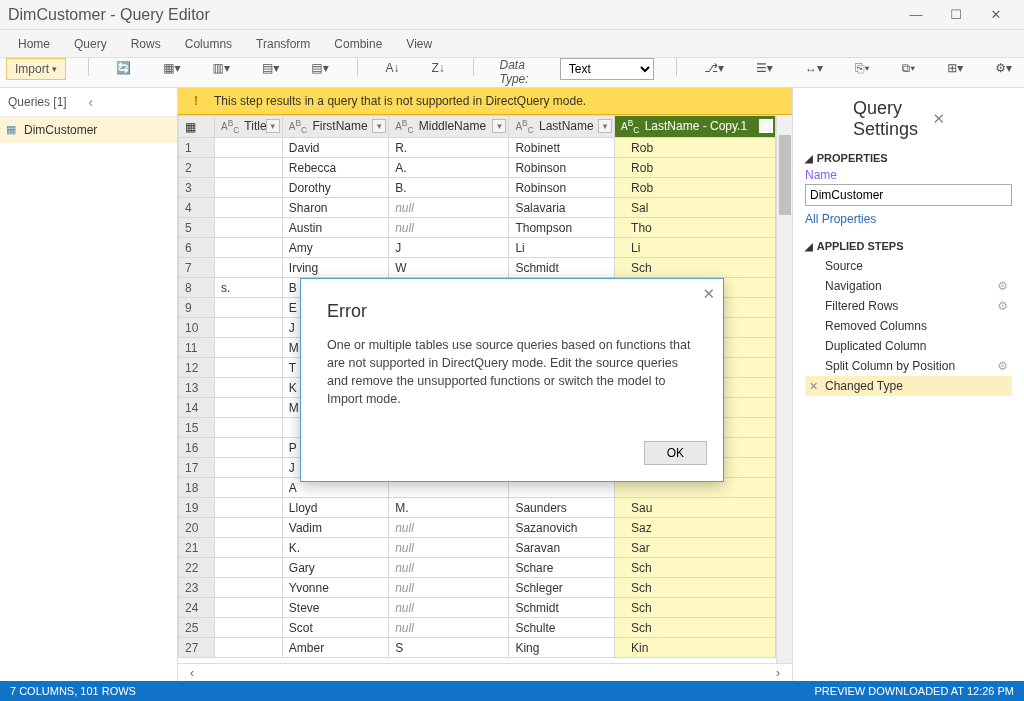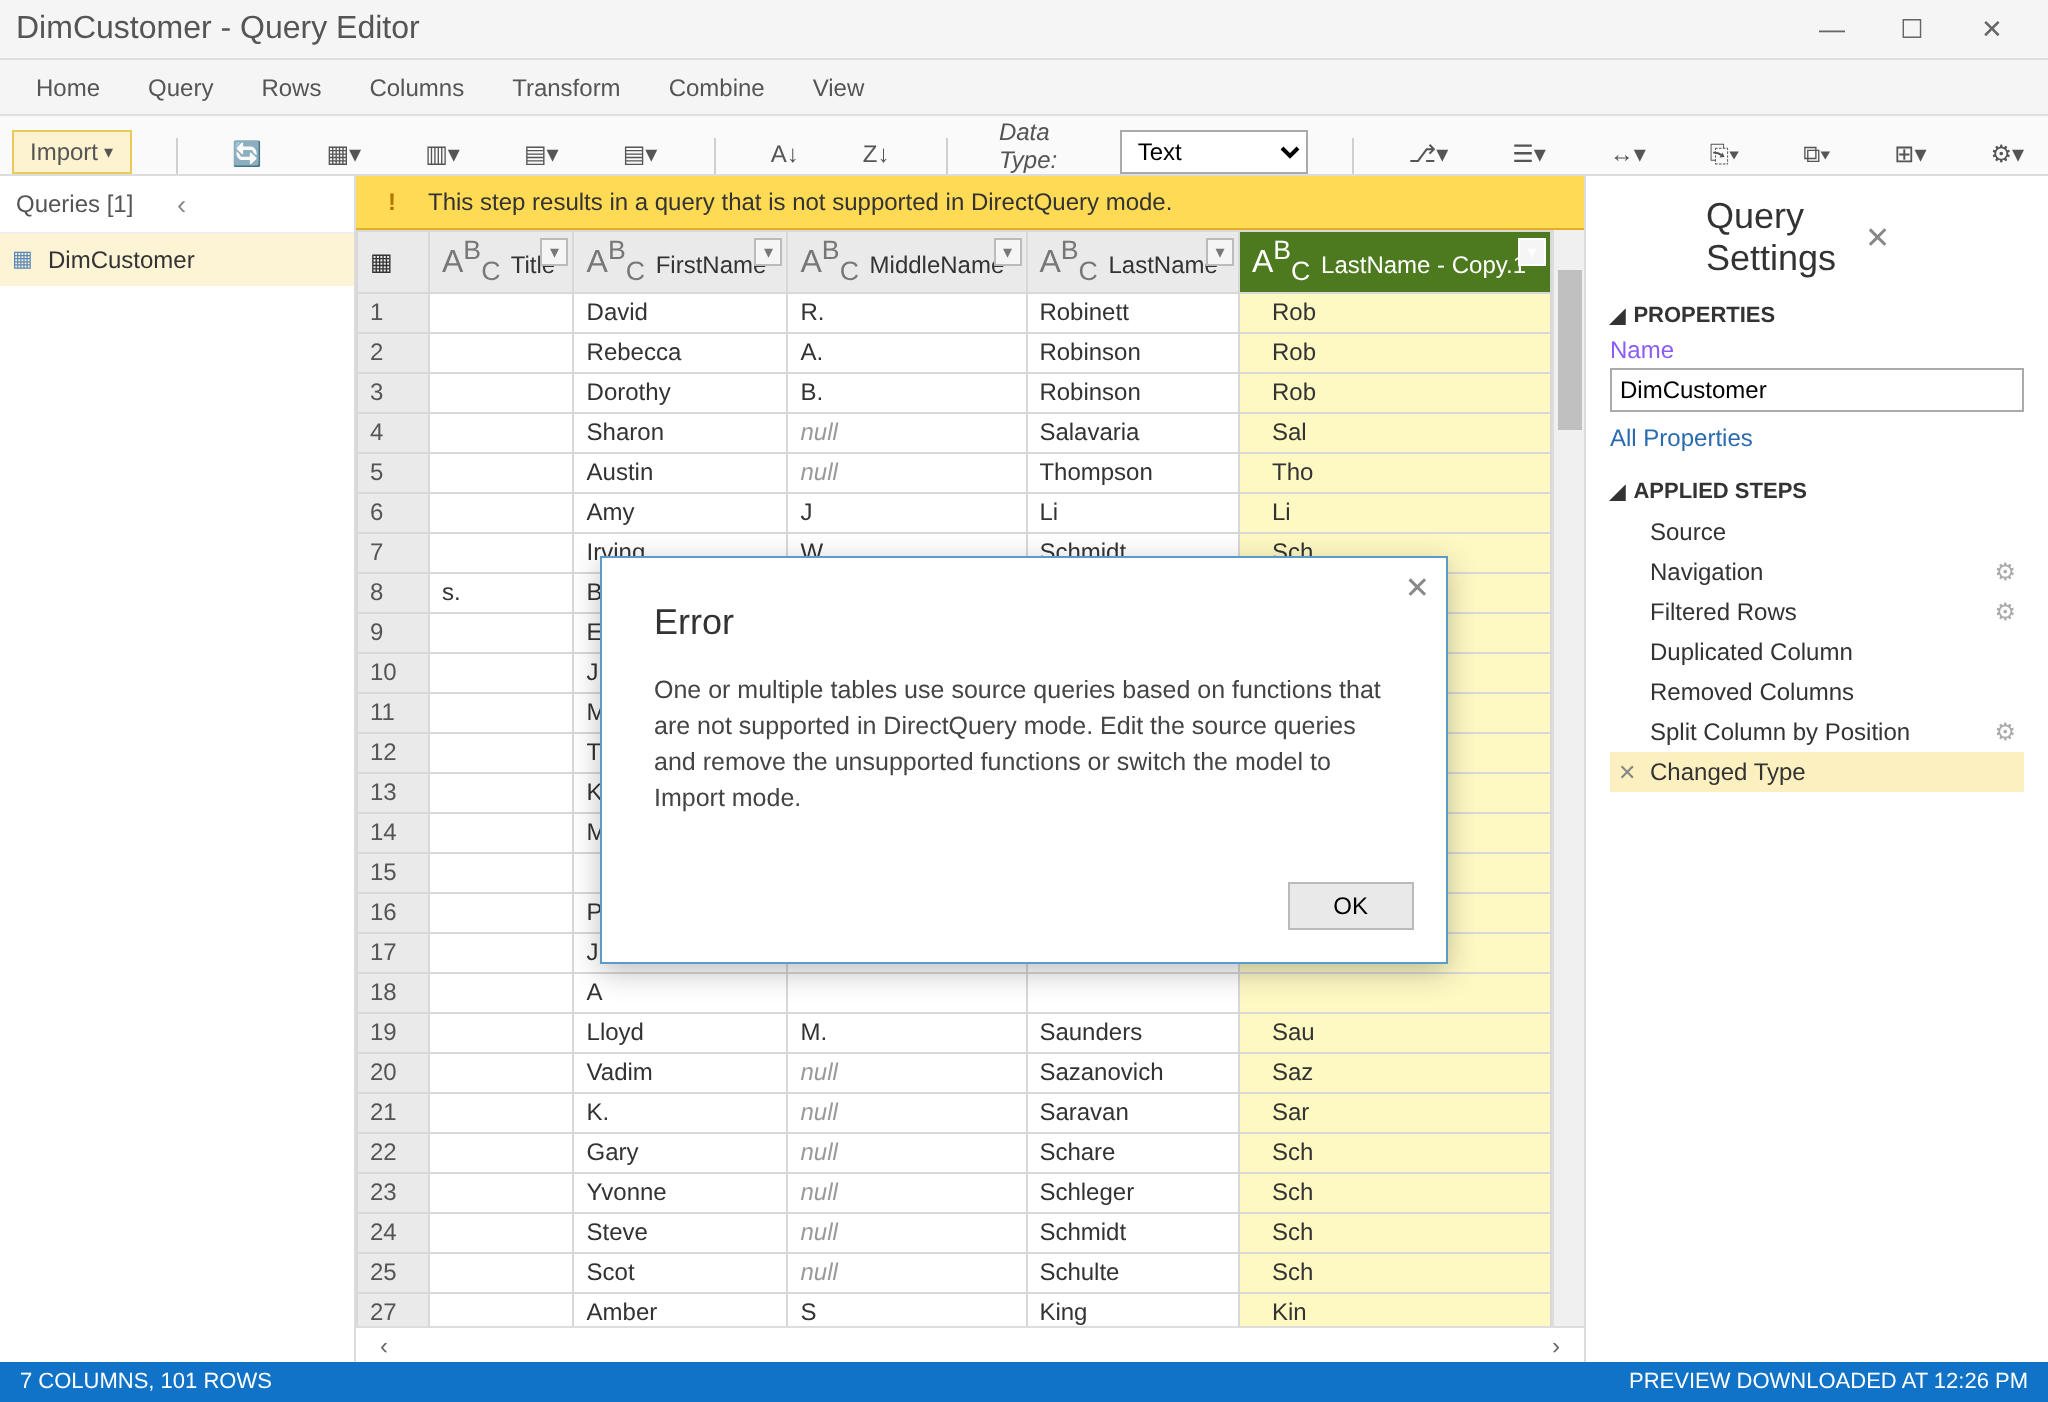--- a/index.html
+++ b/index.html
@@ -9,21 +9,21 @@
 .titlebar { height: 30px; background: #f5f5f5; border-bottom: 1px solid #e0e0e0; display: flex; align-items: center; padding: 0 8px; }
 .titlebar-title { font-size: 16px; color: #555; flex: 1; }
 .titlebar-btns { display: flex; gap: 0; }
 .titlebar-btn { width: 40px; height: 28px; display: flex; align-items: center; justify-content: center; color: #666; font-size: 13px; cursor: default; }
 
 
 .menubar { height: 28px; background: #f5f5f5; display: flex; align-items: center; padding: 0 8px; gap: 4px; border-bottom: 1px solid #e0e0e0;}
 .menu-item { padding: 4px 10px; color: #555; cursor: default; }
 
 
-.toolbar { height: 30px; background: #fafafa; border-bottom: 1px solid #dcdcdc; display: flex; align-items: flex-end; padding: 0 6px; gap: 20px; }
+.toolbar { height: 30px; background: #fafafa; border-bottom: 1px solid #dcdcdc; display: flex; align-items: flex-start; padding: 0 6px; gap: 20px; }
 .tool-btn { padding: 3px 6px; color: #555; font-size: 12px; cursor: pointer; display: inline-flex; align-items: center; }
 .tool-btn.import { background: #fef3d0; border: 1px solid #e8c95a; padding: 3px 8px; }
 .tool-sep { width: 1px; height: 18px; background: #d0d0d0; margin: 0 2px; }
 .tool-dt-label { color: #555; margin-left: 4px; font-style: italic; }
 .tool-select { border: 1px solid #aaa; background: #fff; padding: 2px 4px; width: 130px; height: 22px; font-size: 12px; }
 
 
 .main { display: flex; height: calc(701px - 30px - 28px - 30px - 20px); }
 
 
@@ -42,21 +42,21 @@
 .warn-icon { width: 16px; height: 16px; display: flex; align-items: center; justify-content: center; color: #b07800; font-weight: bold; }
 
 
 .grid-wrap { flex:1; display: flex; overflow: hidden; }
 .grid-scroll { flex: 1; overflow: auto; position: relative; }
 .grid { border-collapse: collapse; width: 100%; }
 .grid th, .grid td { border: 1px solid #d8d8d8; padding: 2px 6px; font-size: 12px; text-align: left; height: 20px; white-space: nowrap; }
 .grid thead th { background: #eaeaea; position: sticky; top: 0; font-weight: normal; color: #333; }
 .col-rownum { width: 36px; background: #eaeaea; text-align: center; color: #555; }
 .col-header { position: relative; }
-.col-type-icon { color: #777; font-size: 16px; margin-right: 2px; margin-top: 36px; }
+.col-type-icon { color: #777; font-size: 10px; margin-right: 2px; margin-top: 36px; }
 .col-dd { position: absolute; right: 2px; top: 3px; font-size: 9px; color: #777; border: 1px solid #bbb; width: 14px; height: 14px; display: inline-flex; align-items: center; justify-content: center; background: #f5f5f5; }
 .grid thead th.selected { background: #4d7a1e; color: #fff; }
 .grid thead th.selected .col-type-icon, .grid thead th.selected .col-dd{ color: #fff; border-color:#fff; }
 .grid tbody td.selected { background: #fef9c3; padding-left: 16px; }
 .null { color: #999; font-style: italic; text-align: right; }
 
 
 .vscroll { width: 16px; background: #f0f0f0; position: relative; border-left: 1px solid #ddd;}
 .vscroll-thumb { position: absolute; top: 20px; left: 2px; width: 12px; height: 80px; background: #c0c0c0; }
 
@@ -420,24 +420,24 @@
         </div>
         <div class="step-item">
           <span class="lbl">Navigation</span>
           <span class="step-gear">⚙</span>
         </div>
         <div class="step-item">
           <span class="lbl">Filtered Rows</span>
           <span class="step-gear">⚙</span>
         </div>
         <div class="step-item">
+          <span class="lbl">Removed Columns</span>
+        </div>
+        <div class="step-item">
           <span class="lbl">Duplicated Column</span>
-        </div>
-        <div class="step-item">
-          <span class="lbl">Removed Columns</span>
         </div>
         <div class="step-item">
           <span class="lbl">Split Column by Position</span>
           <span class="step-gear">⚙</span>
         </div>
         <div class="step-item sel">
           <span class="del">✕</span>
           <span class="lbl">Changed Type</span>
         </div>
       </div>

